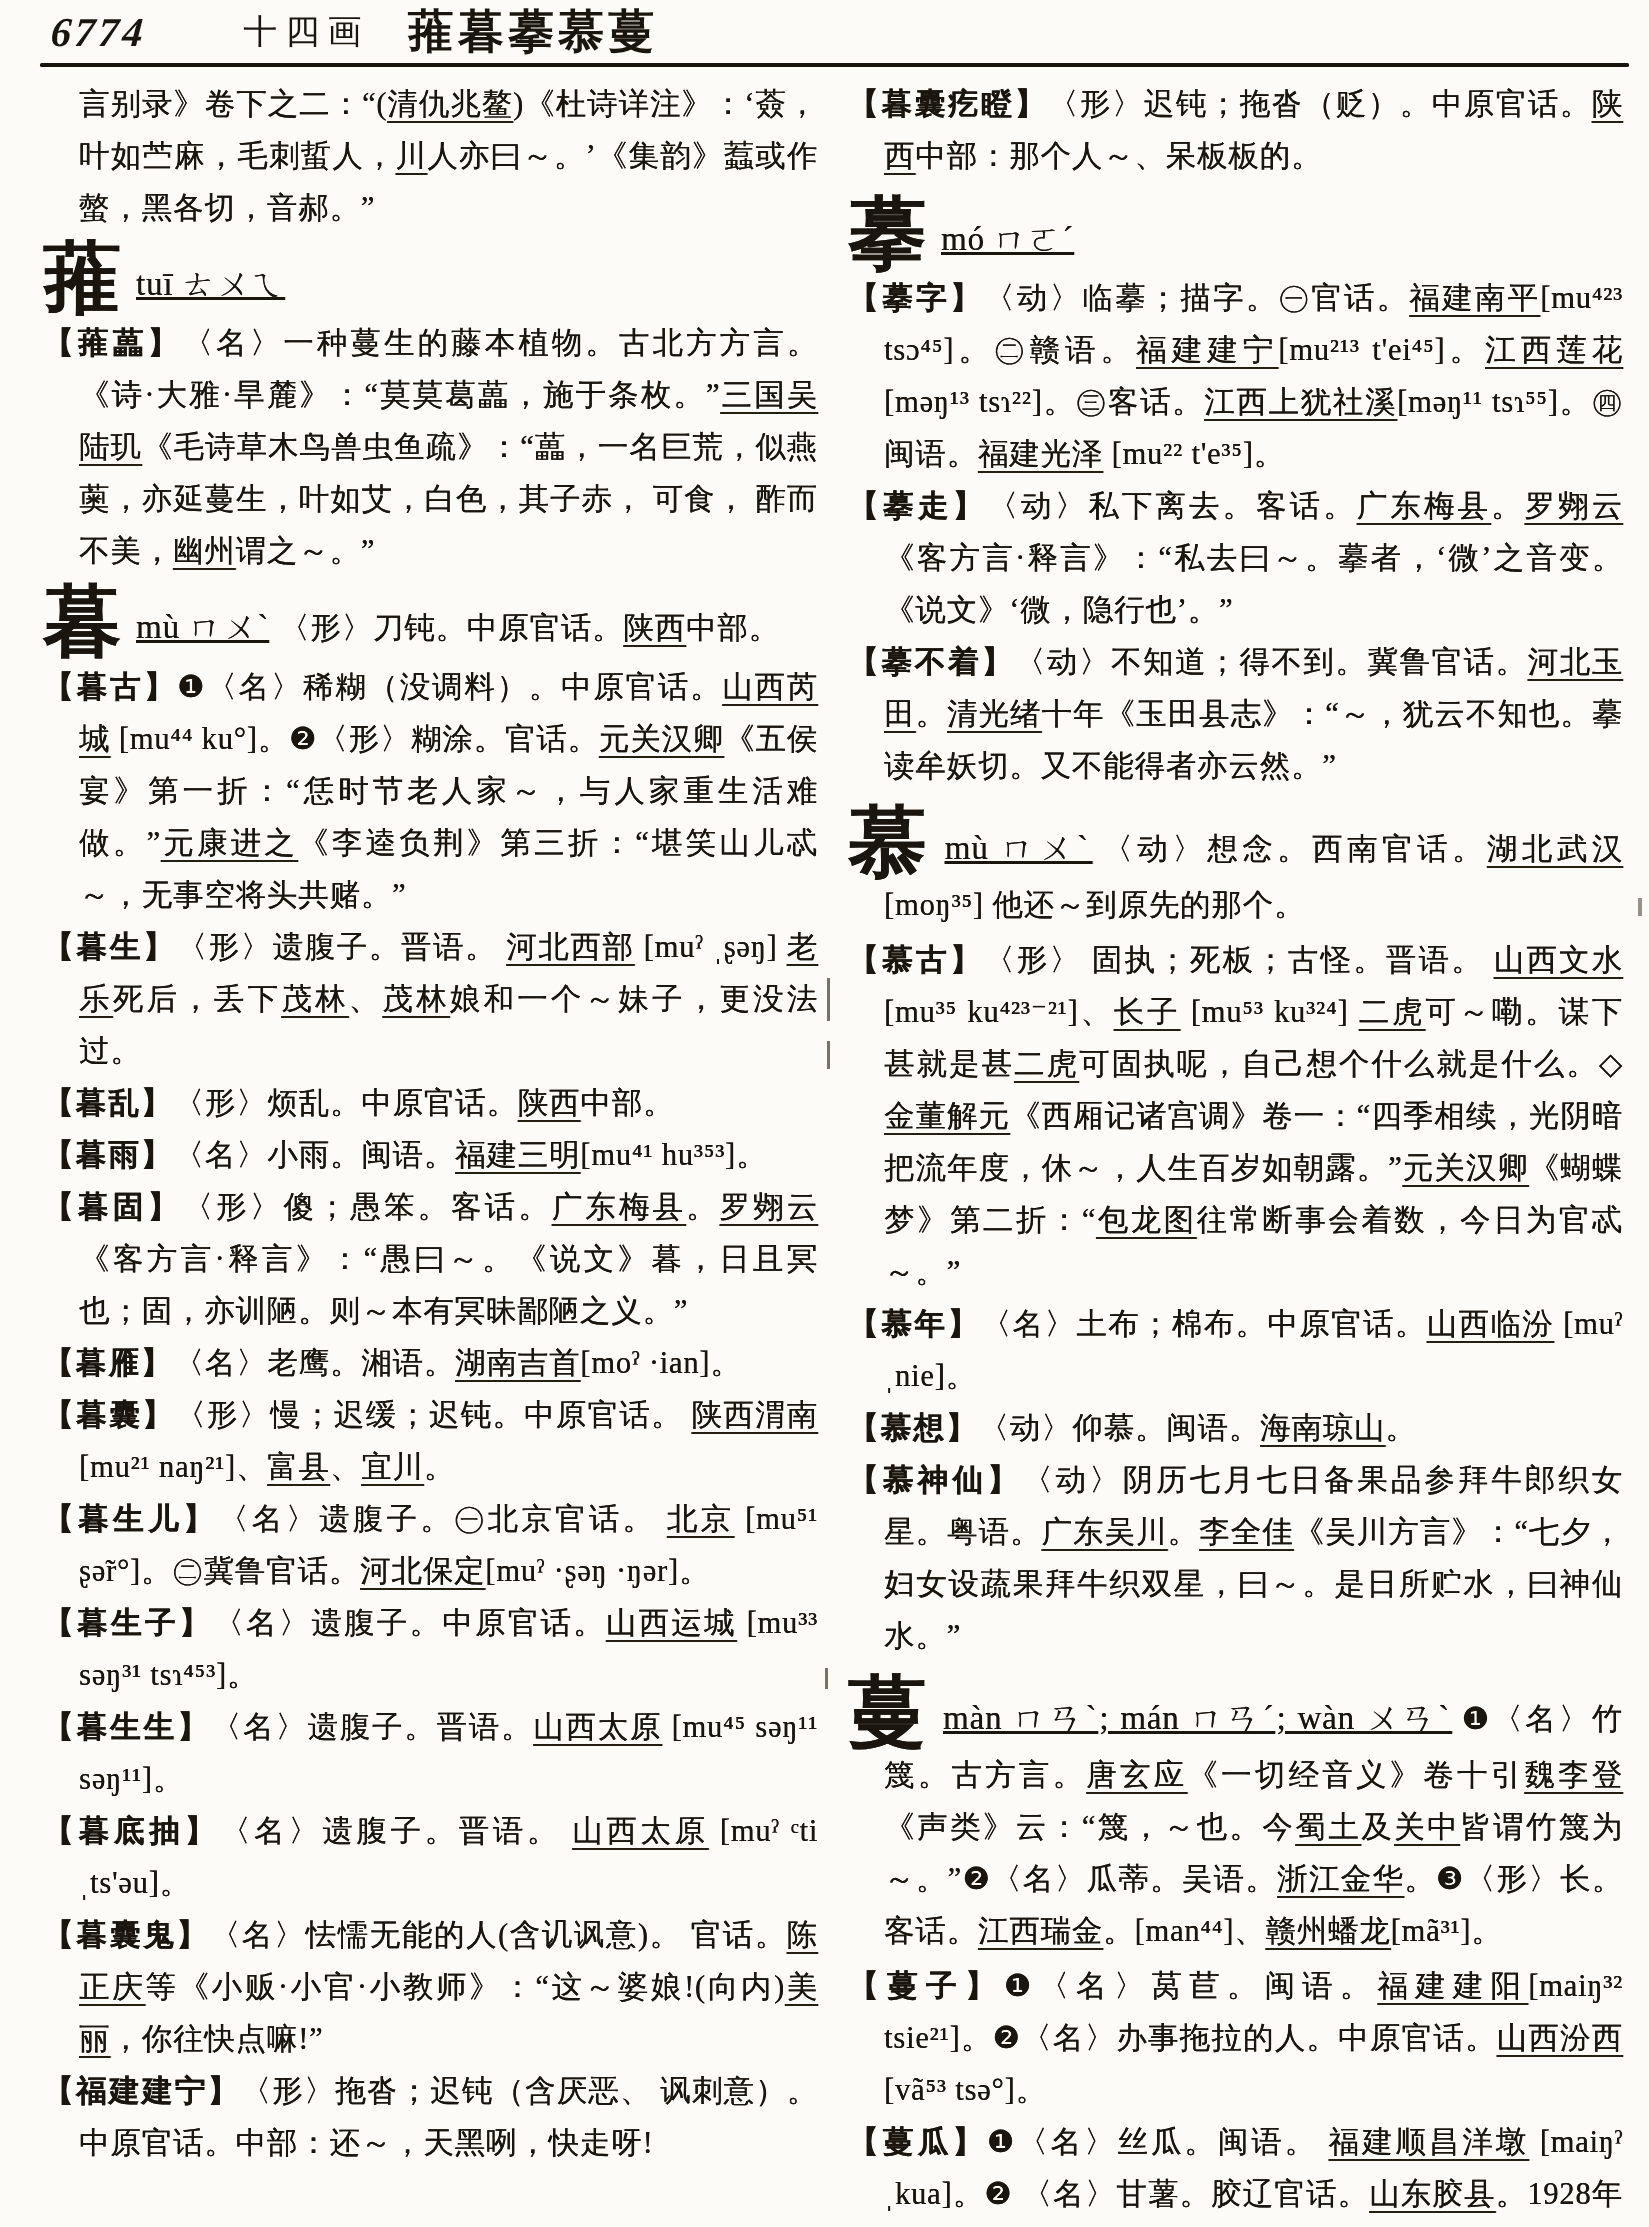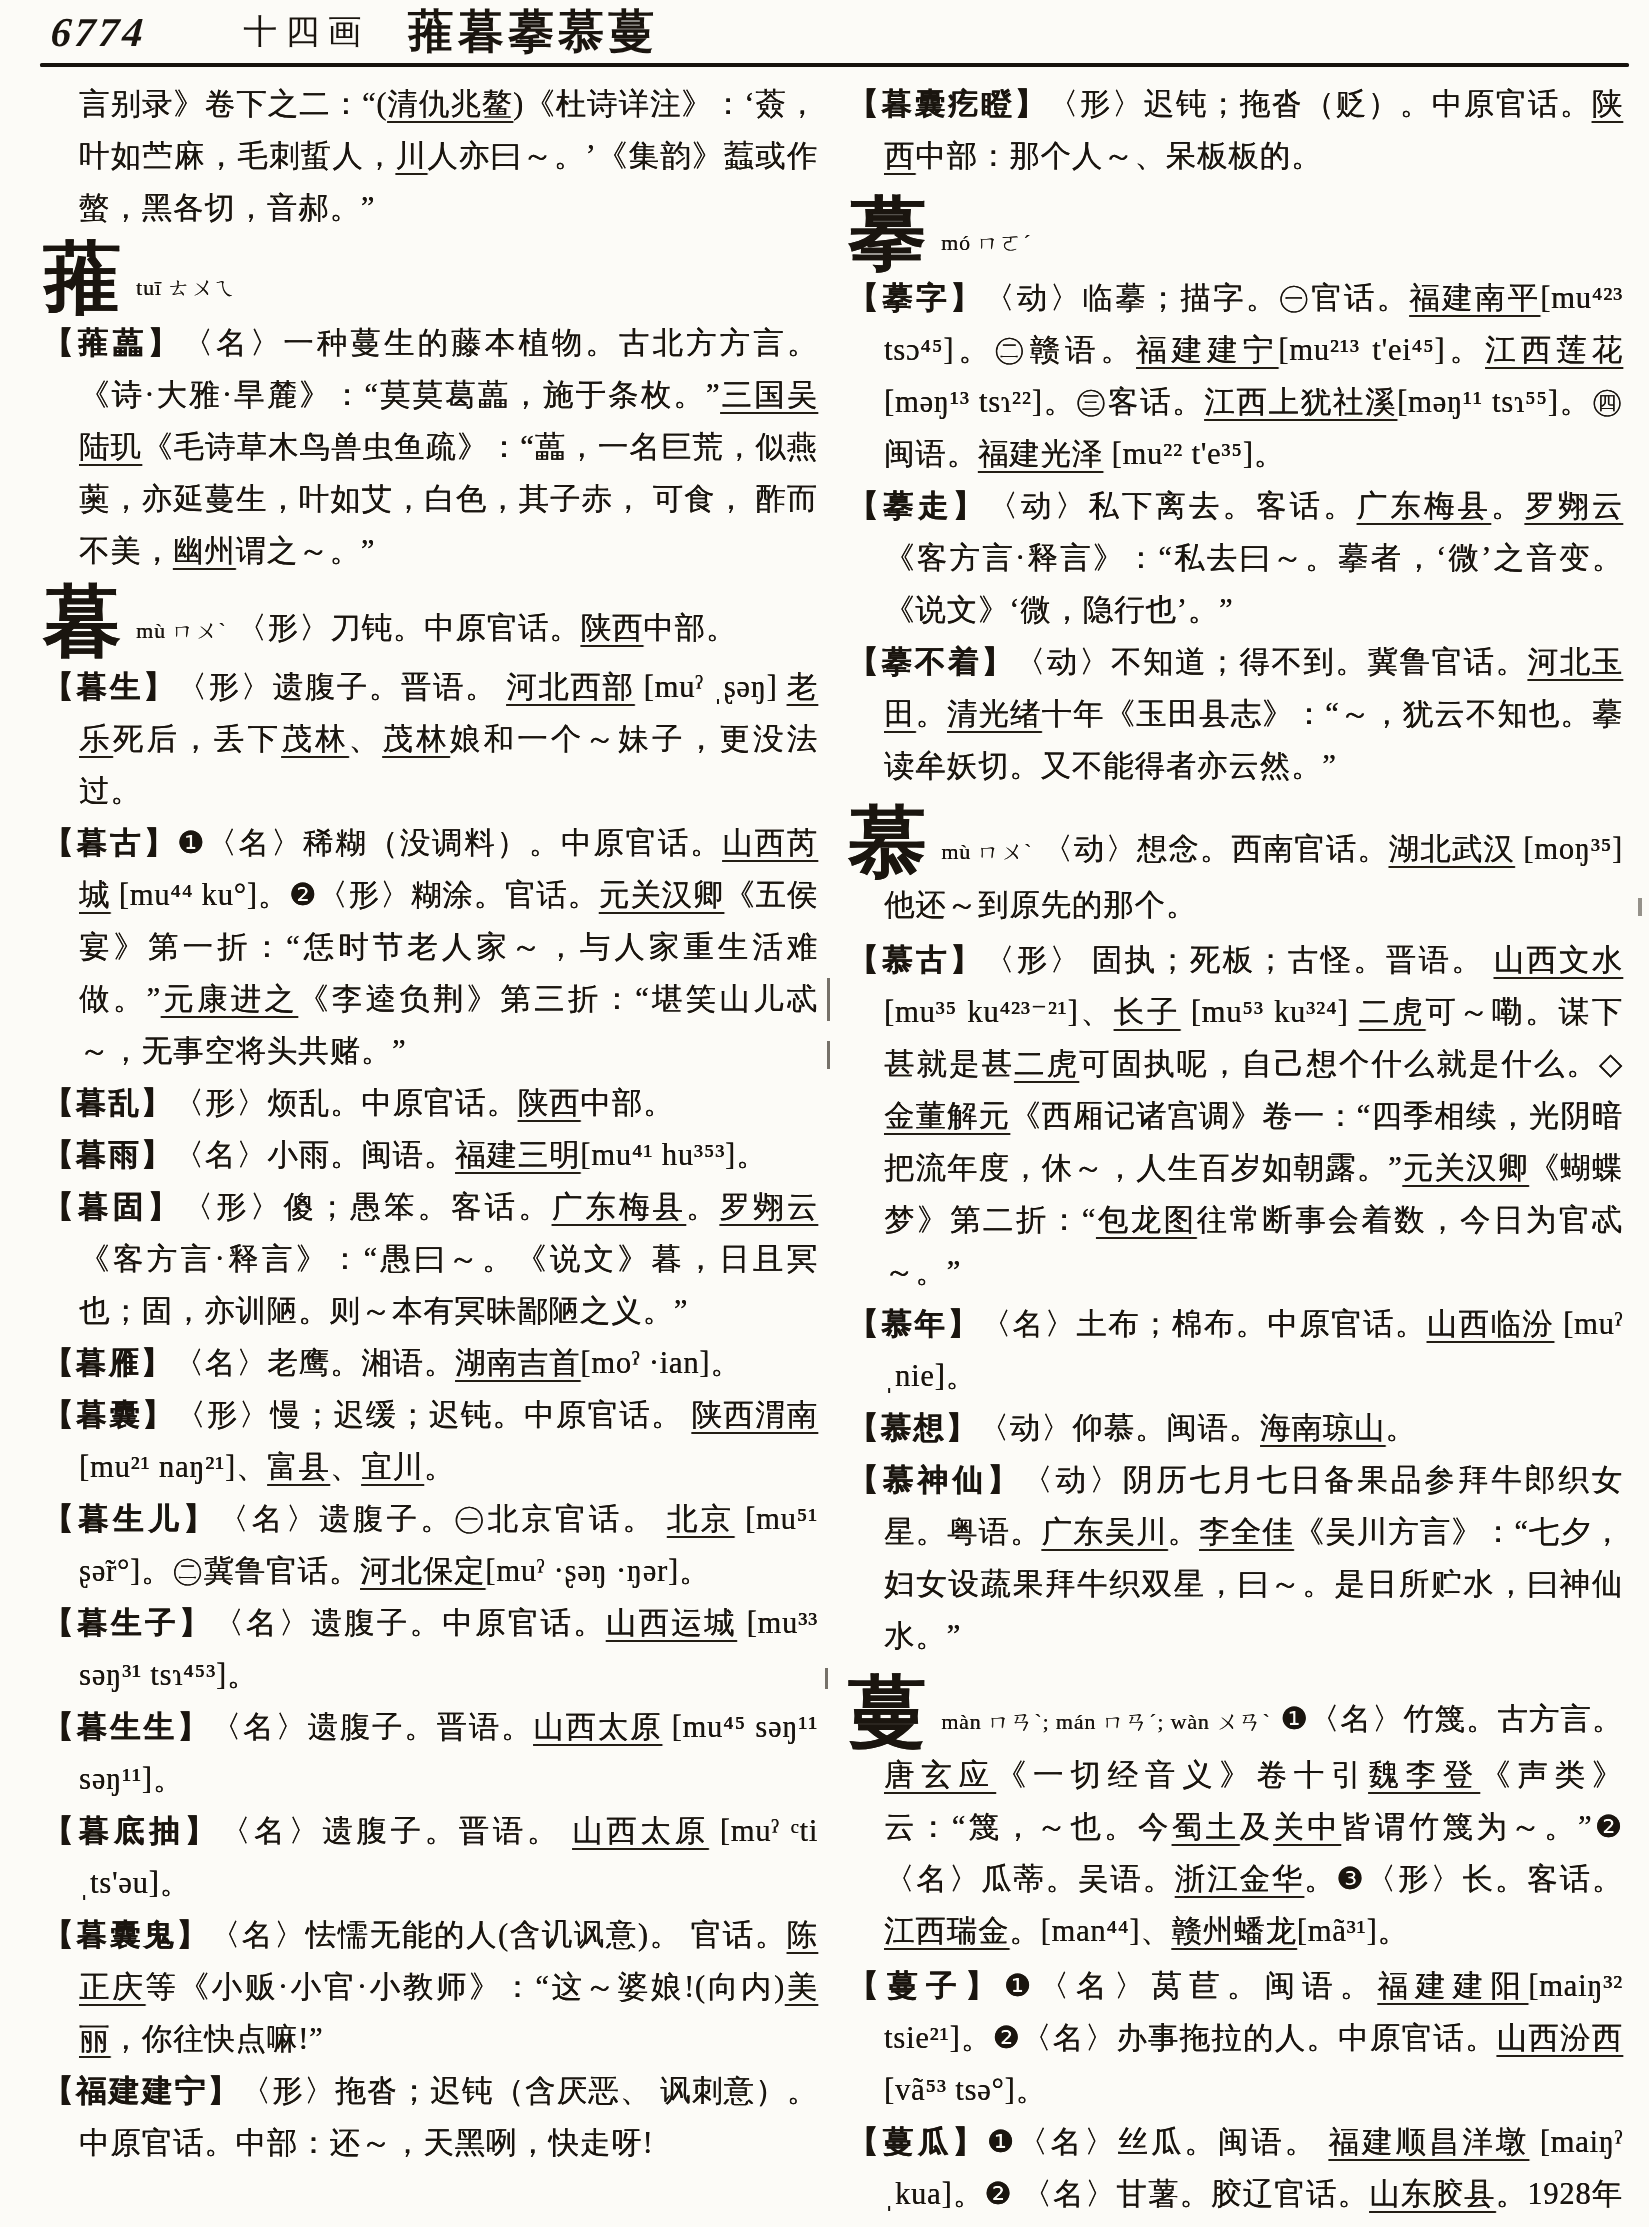--- a/index.html
+++ b/index.html
@@ -38,21 +38,21 @@
   .col-right{left:848px;}
   .entry{padding-left:36px;text-indent:-36px;margin:0;}
   .cont{padding-left:36px;text-indent:0;}
   .head{padding-left:36px;text-indent:-36px;margin:10px 0 3.3px 0;}
   .head.tall{margin-top:16.5px;}
   .bigchar{
     font-size:78px;font-weight:700;line-height:0.9;
     letter-spacing:0;margin-right:15px;vertical-align:-10px;
     text-shadow:0.5px 0 0 currentColor;
   }
-  .pron{font-size:22px;margin-right:10px;}
+  .pron{font-size:33px;margin-right:10px;text-decoration:underline;}
   .hw{font-weight:700;letter-spacing:2.1px;text-shadow:0.5px 0 0 currentColor;}
   .pn{
     text-decoration:underline;
     text-decoration-thickness:2.1px;
     text-underline-offset:6.6px;
     text-decoration-color:#241e15;
   }
   
   .colmark{position:absolute;width:3.3px;background:#2e271d;opacity:0.65;}
   .m1{left:827px;top:978px;height:43px;}
@@ -70,22 +70,22 @@
     <span class="strokes">十四画</span>
     <span class="chars">蓷暮摹慕蔓</span>
   </div>
   <div class="rule"></div>
 
   <div class="col col-left">
     <div class="cont">言别录》卷下之二：“(<span class="pn">清仇兆鳌</span>)《杜诗详注》：‘薟，叶如苎麻，毛刺蜇人，<span class="pn">川</span>人亦曰～。’《集韵》蠚或作螫，黑各切，音郝。”</div>
     <div class="head"><span class="bigchar">蓷</span><span class="pron">tuī ㄊㄨㄟ</span><span></span></div>
     <div class="entry"><span class="hw">【蓷藟】</span>〈名〉一种蔓生的藤本植物。古北方方言。《诗·大雅·旱麓》：“莫莫葛藟，施于条枚。”<span class="pn">三国吴陆玑</span>《毛诗草木鸟兽虫鱼疏》：“藟，一名巨荒，似燕薁，亦延蔓生，叶如艾，白色，其子赤， 可食， 酢而不美，<span class="pn">幽州</span>谓之～。”</div>
     <div class="head"><span class="bigchar">暮</span><span class="pron">mù ㄇㄨˋ</span><span>〈形〉刀钝。中原官话。<span class="pn">陕西</span>中部。</span></div>
+    <div class="entry"><span class="hw">【暮古】</span>❶〈名〉稀糊（没调料）。中原官话。<span class="pn">山西芮城</span> [mu⁴⁴ ku°]。❷〈形〉糊涂。官话。<span class="pn">元关汉卿</span>《五侯宴》第一折：“恁时节老人家～，与人家重生活难做。”<span class="pn">元康进之</span>《李逵负荆》第三折：“堪笑山儿忒～，无事空将头共赌。”</div>
     <div class="entry"><span class="hw">【暮生】</span>〈形〉遗腹子。晋语。 <span class="pn">河北西部</span> [muˀ ˌʂəŋ] <span class="pn">老乐</span>死后，丢下<span class="pn">茂林</span>、<span class="pn">茂林</span>娘和一个～妹子，更没法过。</div>
-    <div class="entry"><span class="hw">【暮古】</span>❶〈名〉稀糊（没调料）。中原官话。<span class="pn">山西芮城</span> [mu⁴⁴ ku°]。❷〈形〉糊涂。官话。<span class="pn">元关汉卿</span>《五侯宴》第一折：“恁时节老人家～，与人家重生活难做。”<span class="pn">元康进之</span>《李逵负荆》第三折：“堪笑山儿忒～，无事空将头共赌。”</div>
     <div class="entry"><span class="hw">【暮乱】</span>〈形〉烦乱。中原官话。<span class="pn">陕西</span>中部。</div>
     <div class="entry"><span class="hw">【暮雨】</span>〈名〉小雨。闽语。<span class="pn">福建三明</span>[mu⁴¹ hu³⁵³]。</div>
     <div class="entry"><span class="hw">【暮固】</span>〈形〉傻；愚笨。客话。<span class="pn">广东梅县</span>。<span class="pn">罗翙云</span>《客方言·释言》：“愚曰～。《说文》暮，日且冥也；固，亦训陋。则～本有冥昧鄙陋之义。”</div>
     <div class="entry"><span class="hw">【暮雁】</span>〈名〉老鹰。湘语。<span class="pn">湖南吉首</span>[moˀ ·ian]。</div>
     <div class="entry"><span class="hw">【暮囊】</span>〈形〉慢；迟缓；迟钝。中原官话。 <span class="pn">陕西渭南</span> [mu²¹ naŋ²¹]、<span class="pn">富县</span>、<span class="pn">宜川</span>。</div>
     <div class="entry"><span class="hw">【暮生儿】</span>〈名〉遗腹子。㊀北京官话。 <span class="pn">北京</span> [mu⁵¹ ʂə̃r°]。㊁冀鲁官话。<span class="pn">河北保定</span>[muˀ ·ʂəŋ ·ŋər]。</div>
     <div class="entry"><span class="hw">【暮生子】</span>〈名〉遗腹子。中原官话。<span class="pn">山西运城</span> [mu³³ səŋ³¹ tsɿ⁴⁵³]。</div>
     <div class="entry"><span class="hw">【暮生生】</span>〈名〉遗腹子。晋语。<span class="pn">山西太原</span> [mu⁴⁵ səŋ¹¹ səŋ¹¹]。</div>
     <div class="entry"><span class="hw">【暮底抽】</span>〈名〉遗腹子。晋语。 <span class="pn">山西太原</span> [muˀ ᶜti ˌts'əu]。</div>
     <div class="entry"><span class="hw">【暮囊鬼】</span>〈名〉怯懦无能的人(含讥讽意)。 官话。<span class="pn">陈正庆</span>等《小贩·小官·小教师》：“这～婆娘!(向内)<span class="pn">美丽</span>，你往快点嘛!”</div>

